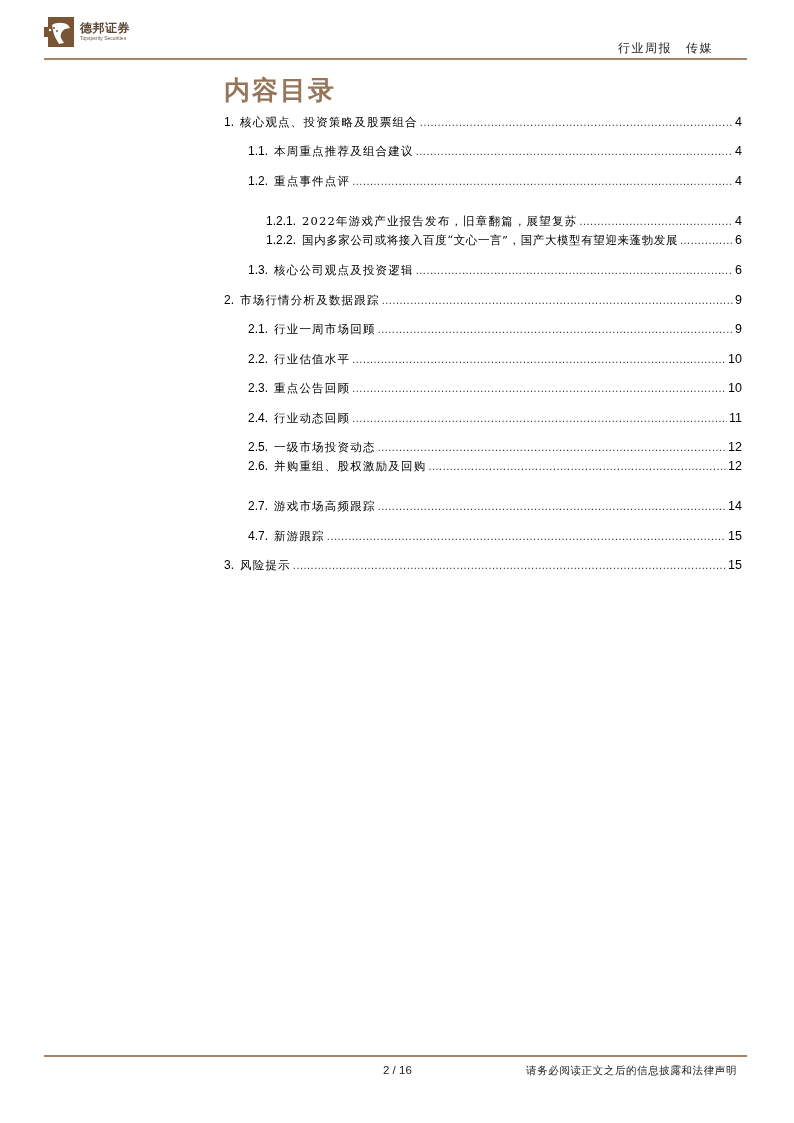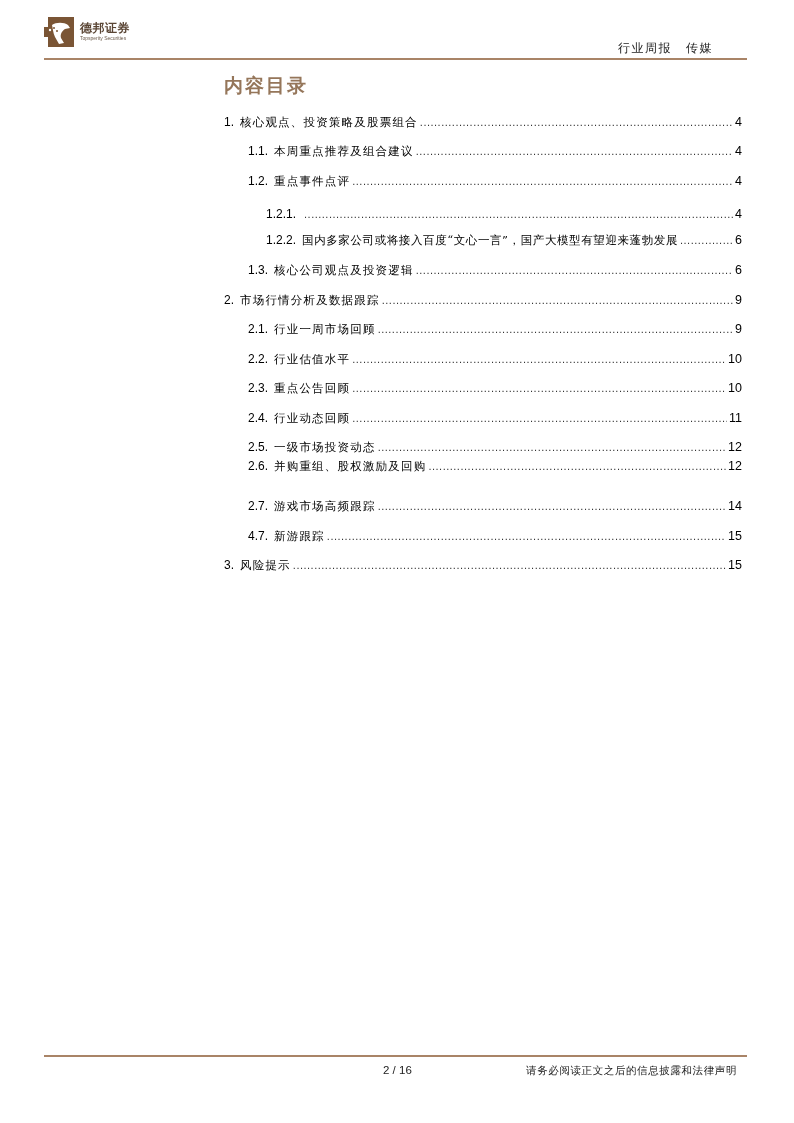--- a/index.html
+++ b/index.html
@@ -13,21 +13,21 @@
     .logo-cn { font-family: "DejaVu Sans", sans-serif; font-weight: bold; font-size: 12px;
                color: #5a4534; letter-spacing: 0.5px; line-height: 13px; }
     .logo-en { font-family: "Liberation Sans", sans-serif; font-size: 5px; color: #6b5a4a;
                line-height: 7px; }
     .header-right { position: absolute; right: 81px; top: 40px; font-size: 12px;
                     color: #222; letter-spacing: 1.5px; }
     .header-right span + span { margin-left: 14px; }
     .header-rule { position: absolute; left: 44px; top: 58px; width: 703px; height: 2px;
                    background: #a98467; }
 
-    .toc-title { position: absolute; left: 224px; top: 73px; font-size: 19px; font-weight: bold;
+    .toc-title { position: absolute; left: 224px; top: 73px; font-size: 26px; font-weight: bold;
                  color: #95765a; letter-spacing: 2px; font-family: Liberation Sans, sans-serif; }
 
     .toc { position: absolute; left: 224px; top: 115px; width: 518px; }
     .toc-row { position: absolute; display: flex; align-items: baseline; height: 20px;
                font-size: 11.5px; right: 0; white-space: nowrap; }
     .toc-num { font-family: "Liberation Sans", sans-serif; font-size: 12px; margin-right: 6px; }
     .toc-text { letter-spacing: 1.2px; }
     .toc-dots { flex: 1; overflow: hidden; margin: 0 2px; color: #333;
                 font-family: "Liberation Sans", sans-serif; font-size: 11px; letter-spacing: 0.5px; }
     .toc-dots::before { content: "........................................................................................................................................................................................................................................................"; }
@@ -83,22 +83,23 @@
     <span class="toc-text">本周重点推荐及组合建议</span>
     <span class="toc-dots"></span>
     <span class="toc-page">4</span>
   </div>
   <div class="toc-row lvl2" style="top:59px">
     <span class="toc-num">1.2.</span>
     <span class="toc-text">重点事件点评</span>
     <span class="toc-dots"></span>
     <span class="toc-page">4</span>
   </div>
-  <div class="toc-row lvl3" style="top:92px">
+  <div class="toc-row lvl3" style="top:99px">
     <span class="toc-num">1.2.1.</span>
+    <span class="toc-text">2022年游戏产业报告发布，旧章翻篇，展望复苏</span>
     <span class="toc-dots"></span>
     <span class="toc-page">4</span>
   </div>
   <div class="toc-row lvl3" style="top:118px">
     <span class="toc-num">1.2.2.</span>
     <span class="toc-text" style="letter-spacing:0.6px">国内多家公司或将接入百度“文心一言”，国产大模型有望迎来蓬勃发展</span>
     <span class="toc-dots"></span>
     <span class="toc-page">6</span>
   </div>
   <div class="toc-row lvl2" style="top:148px">

